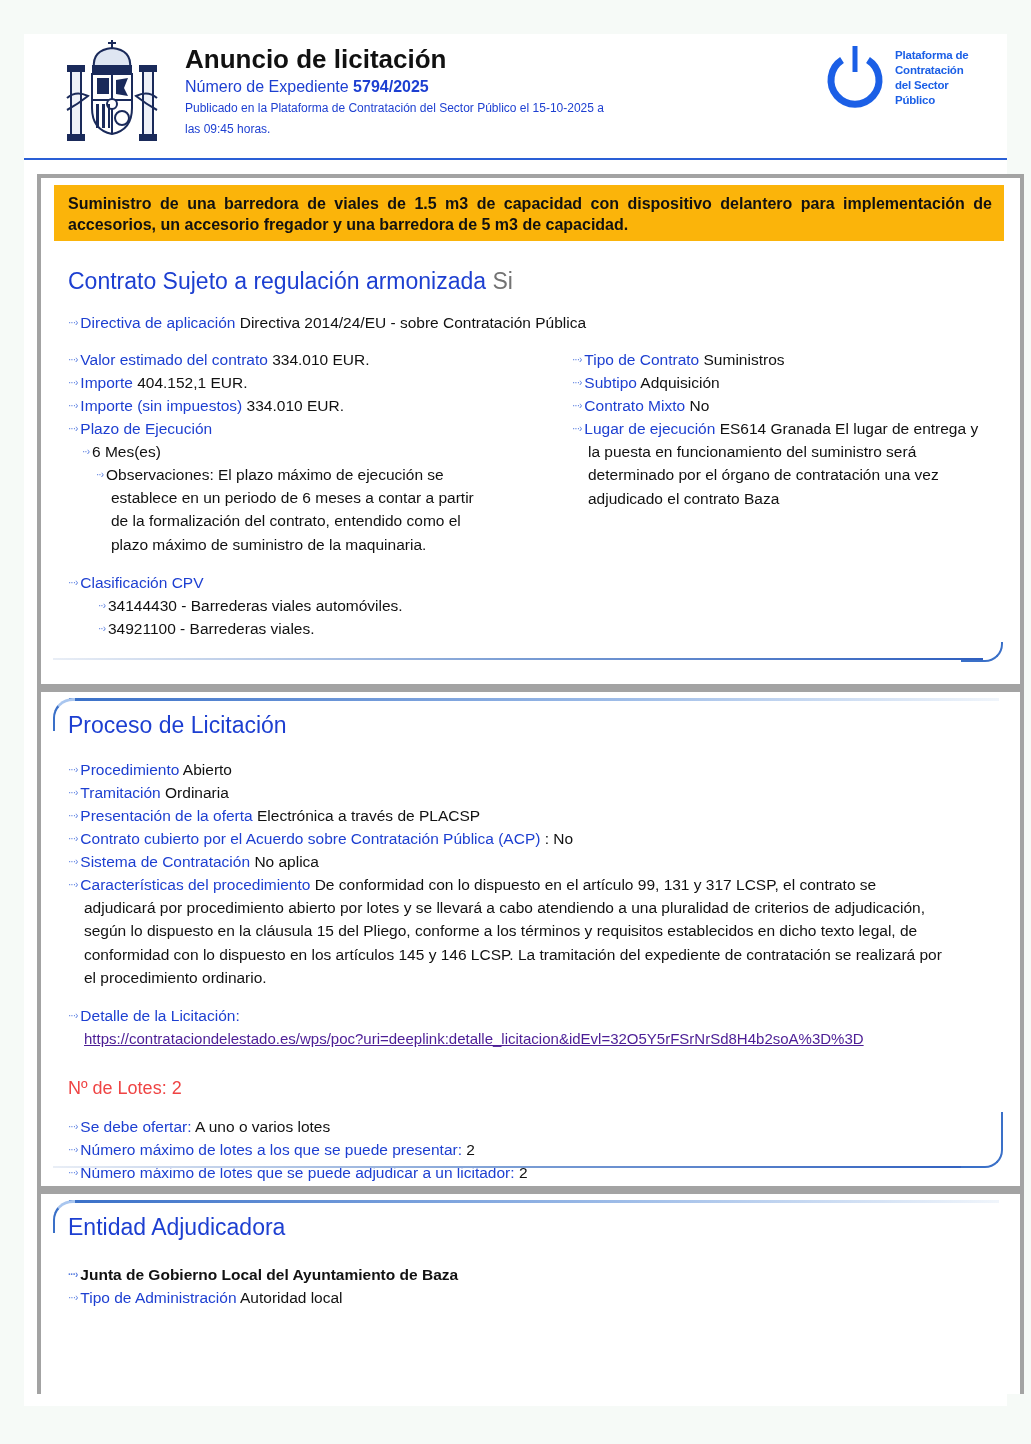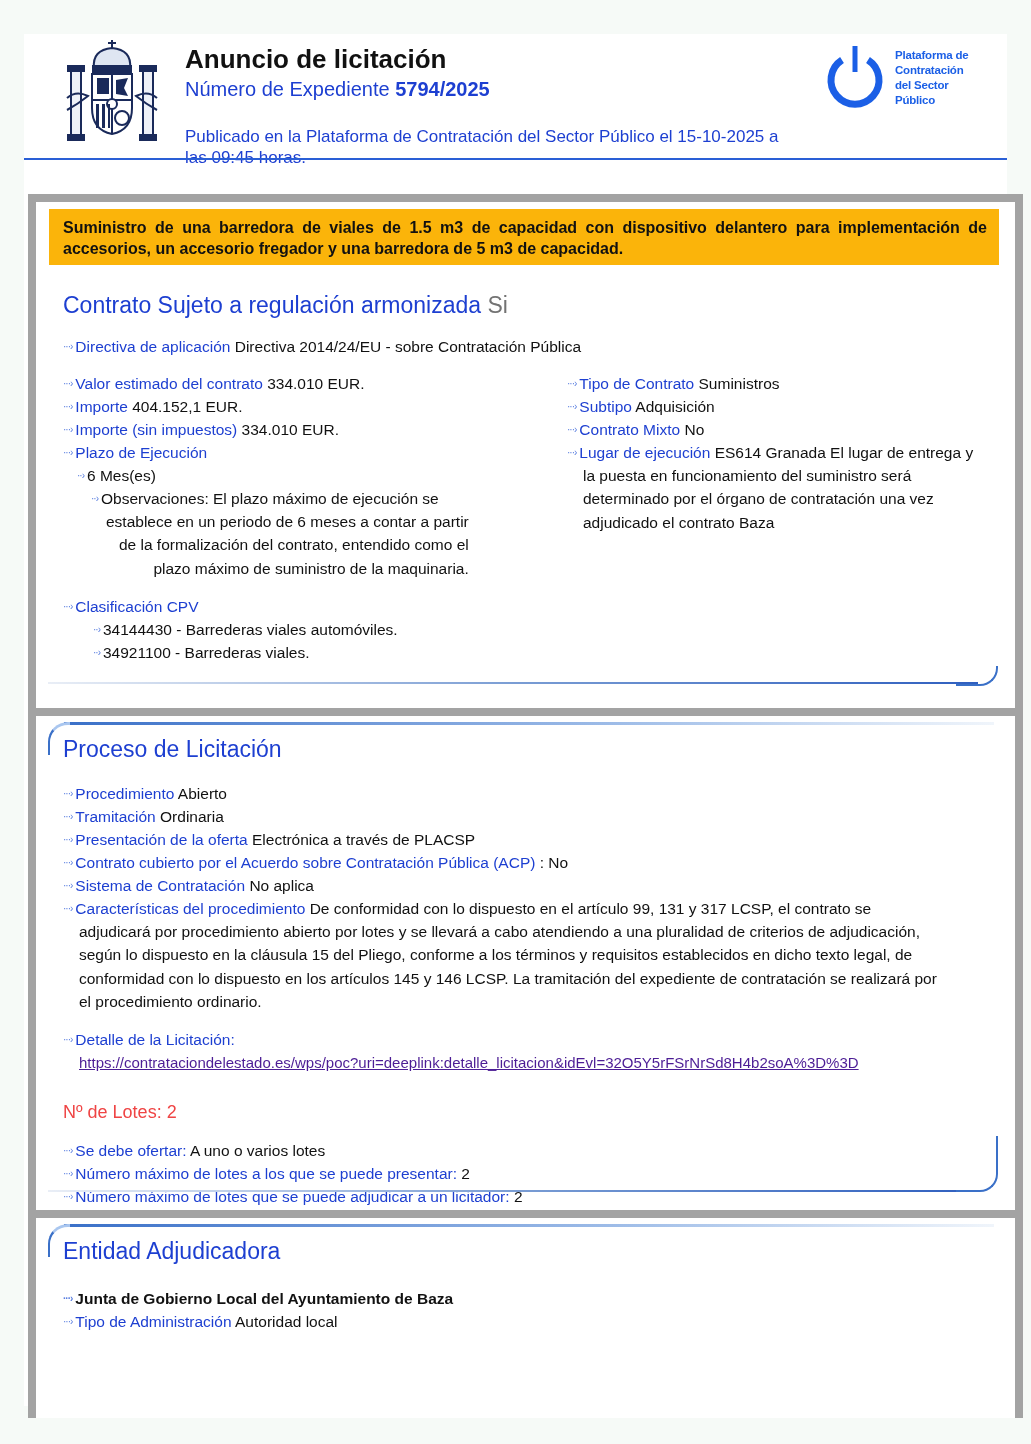--- a/index.html
+++ b/index.html
@@ -8,28 +8,28 @@
     font-family: "Liberation Sans", sans-serif; color: #111; position: relative; overflow: hidden;
   }
   .page {
     position: absolute; left: 24px; top: 34px; width: 983px; height: 1372px; background: #ffffff;
   }
   
   .header { position: absolute; left: 0; top: 0; width: 983px; height: 126px; }
   .header-line { position: absolute; left: 0; top: 124px; width: 983px; height: 2px; background: #2a5fd6; }
   .coat { position: absolute; left: 40px; top: 4px; width: 96px; height: 106px; }
   .title { position: absolute; left: 161px; top: 10px; font-size: 26px; font-weight: bold; color: #111; }
-  .exp { position: absolute; left: 161px; top: 44px; font-size: 20px; color: #1d3fd1; }
+  .exp { position: absolute; left: 161px; top: 44px; font-size: 16px; color: #1d3fd1; }
   .exp b { font-weight: bold; }
-  .pub { position: absolute; left: 161px; top: 64px; width: 640px; font-size: 17px; line-height: 21px; color: #1d3fd1; margin-top: 28px; }
+  .pub { position: absolute; left: 161px; top: 64px; width: 640px; font-size: 12px; line-height: 21px; color: #1d3fd1; }
   .logo { position: absolute; left: 800px; top: 6px; width: 160px; height: 80px; }
   .logo-text { position: absolute; left: 71px; top: 8px; font-size: 11.5px; line-height: 15px; color: #1b5fe6; font-weight: bold; letter-spacing: -0.2px; }
   
   .section {
-    position: absolute; left: 4px; width: 979px; border: 8px solid #a3a3a3; background: #fff; margin-top: 20px;
+    position: absolute; left: 13px; width: 979px; border: 4px solid #a3a3a3; background: #fff;
   }
   .s1 { top: 140px; height: 506px; }
   .s2 { top: 654px; height: 494px; }
   .s3 { top: 1156px; height: 200px; border-bottom: none; }
   .banner {
     position: absolute; left: 13px; top: 7px; width: 924px; padding: 8px 12px 6px 14px;
     background: #fbb40a; font-weight: bold; font-size: 16px; line-height: 21px; text-align: justify; color: #111;
   }
   .h2 { position: absolute; left: 27px; font-size: 23px; color: #1d3fd1; }
   .h2 .v { color: #737373; }
@@ -142,21 +142,21 @@
     </div>
     <div class="row" style="left:27px;top:239px;">
       <span class="arr">···›</span><span class="lbl">Plazo de Ejecución</span>
     </div>
     <div class="row" style="left:41px;top:262px;">
       <span class="arr">··›</span><span>6 Mes(es)</span>
     </div>
     <div class="row" style="left:55px;top:285px;">
       <span class="arr">··›</span><span>Observaciones: El plazo máximo de ejecución se</span>
     </div>
-    <div class="indent-text" style="left:70px;top:308px;text-align:right;">
+    <div class="indent-text" style="left:70px;top:308px;">
       <div>establece en un periodo de 6 meses a contar a partir</div>
       <div>de la formalización del contrato, entendido como el</div>
       <div>plazo máximo de suministro de la maquinaria.</div>
     </div>
 
     <div class="row" style="left:531px;top:170px;">
       <span class="arr">···›</span><span class="lbl">Tipo de Contrato</span>
       <span>Suministros</span>
     </div>
     <div class="row" style="left:531px;top:193px;">

